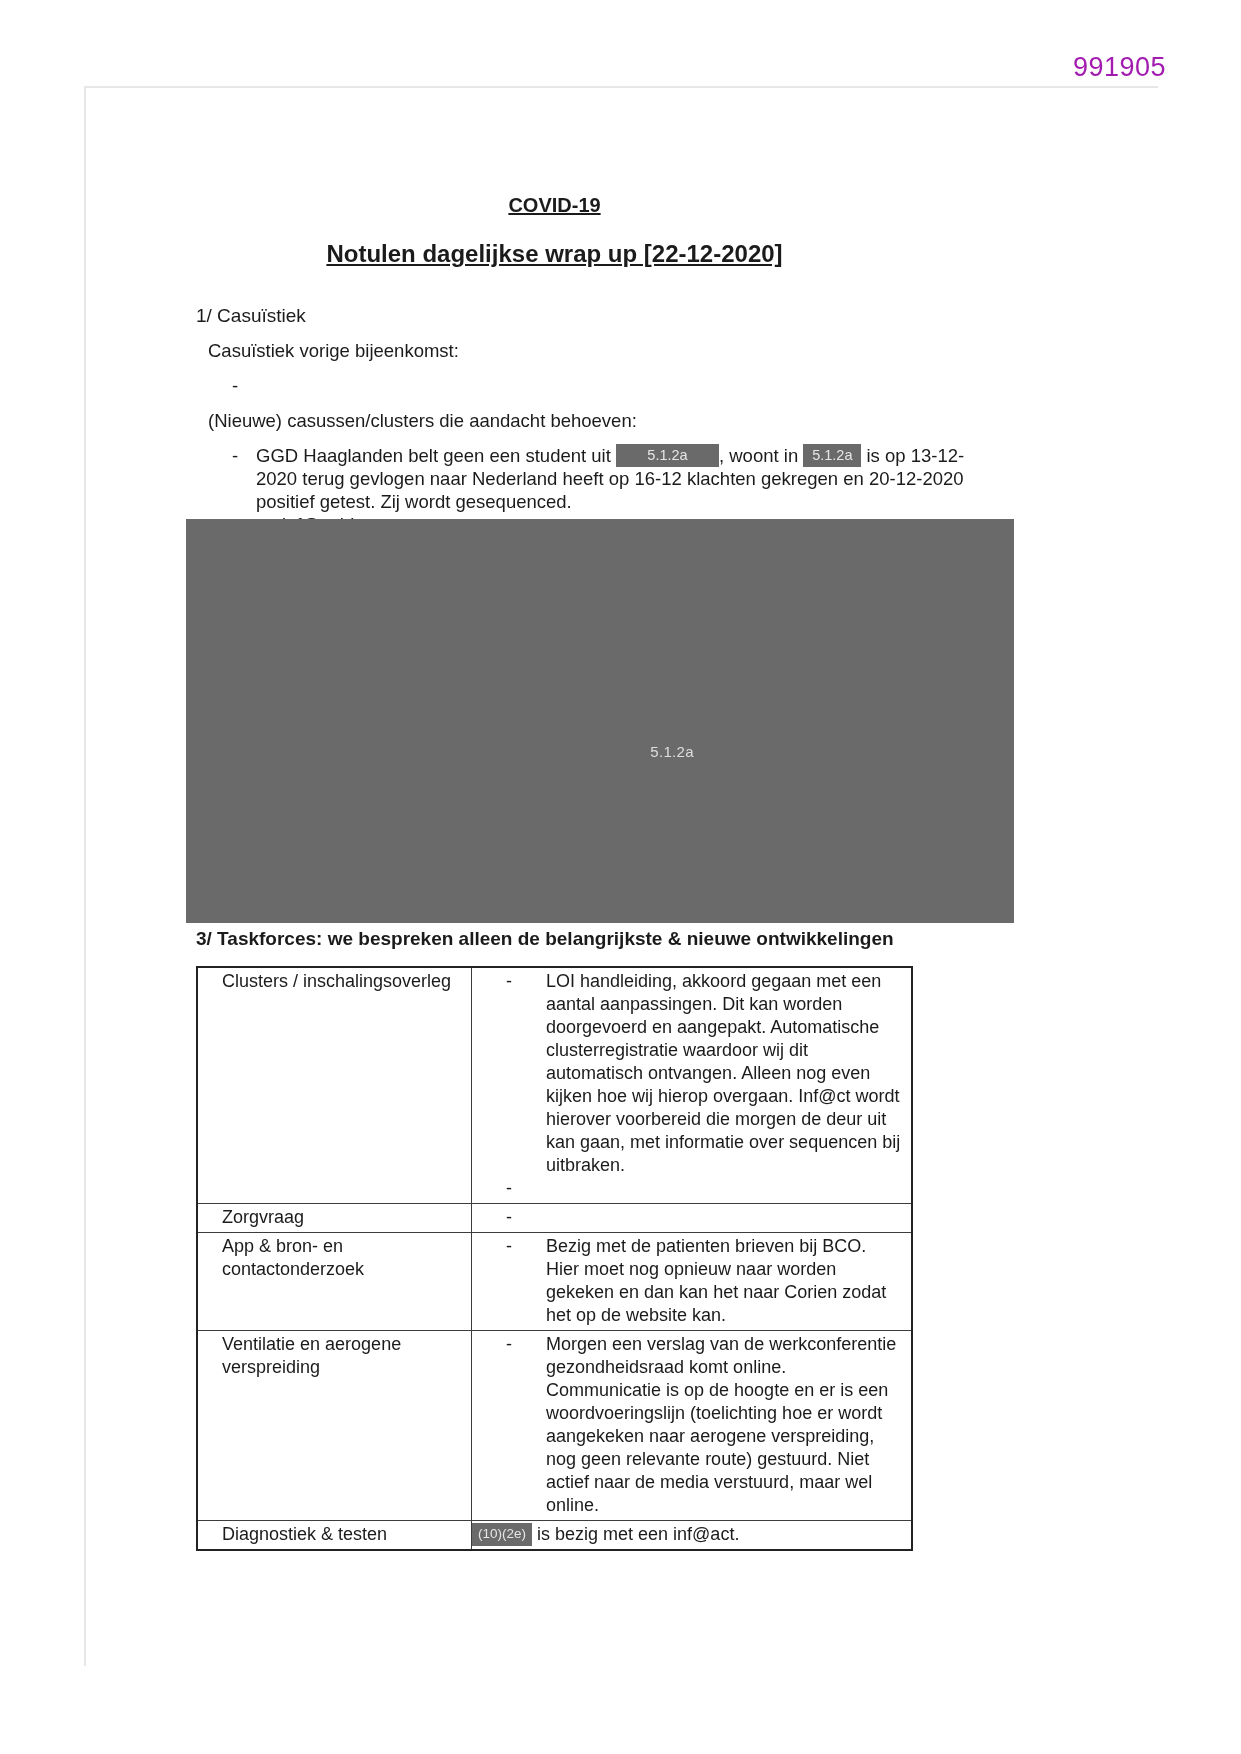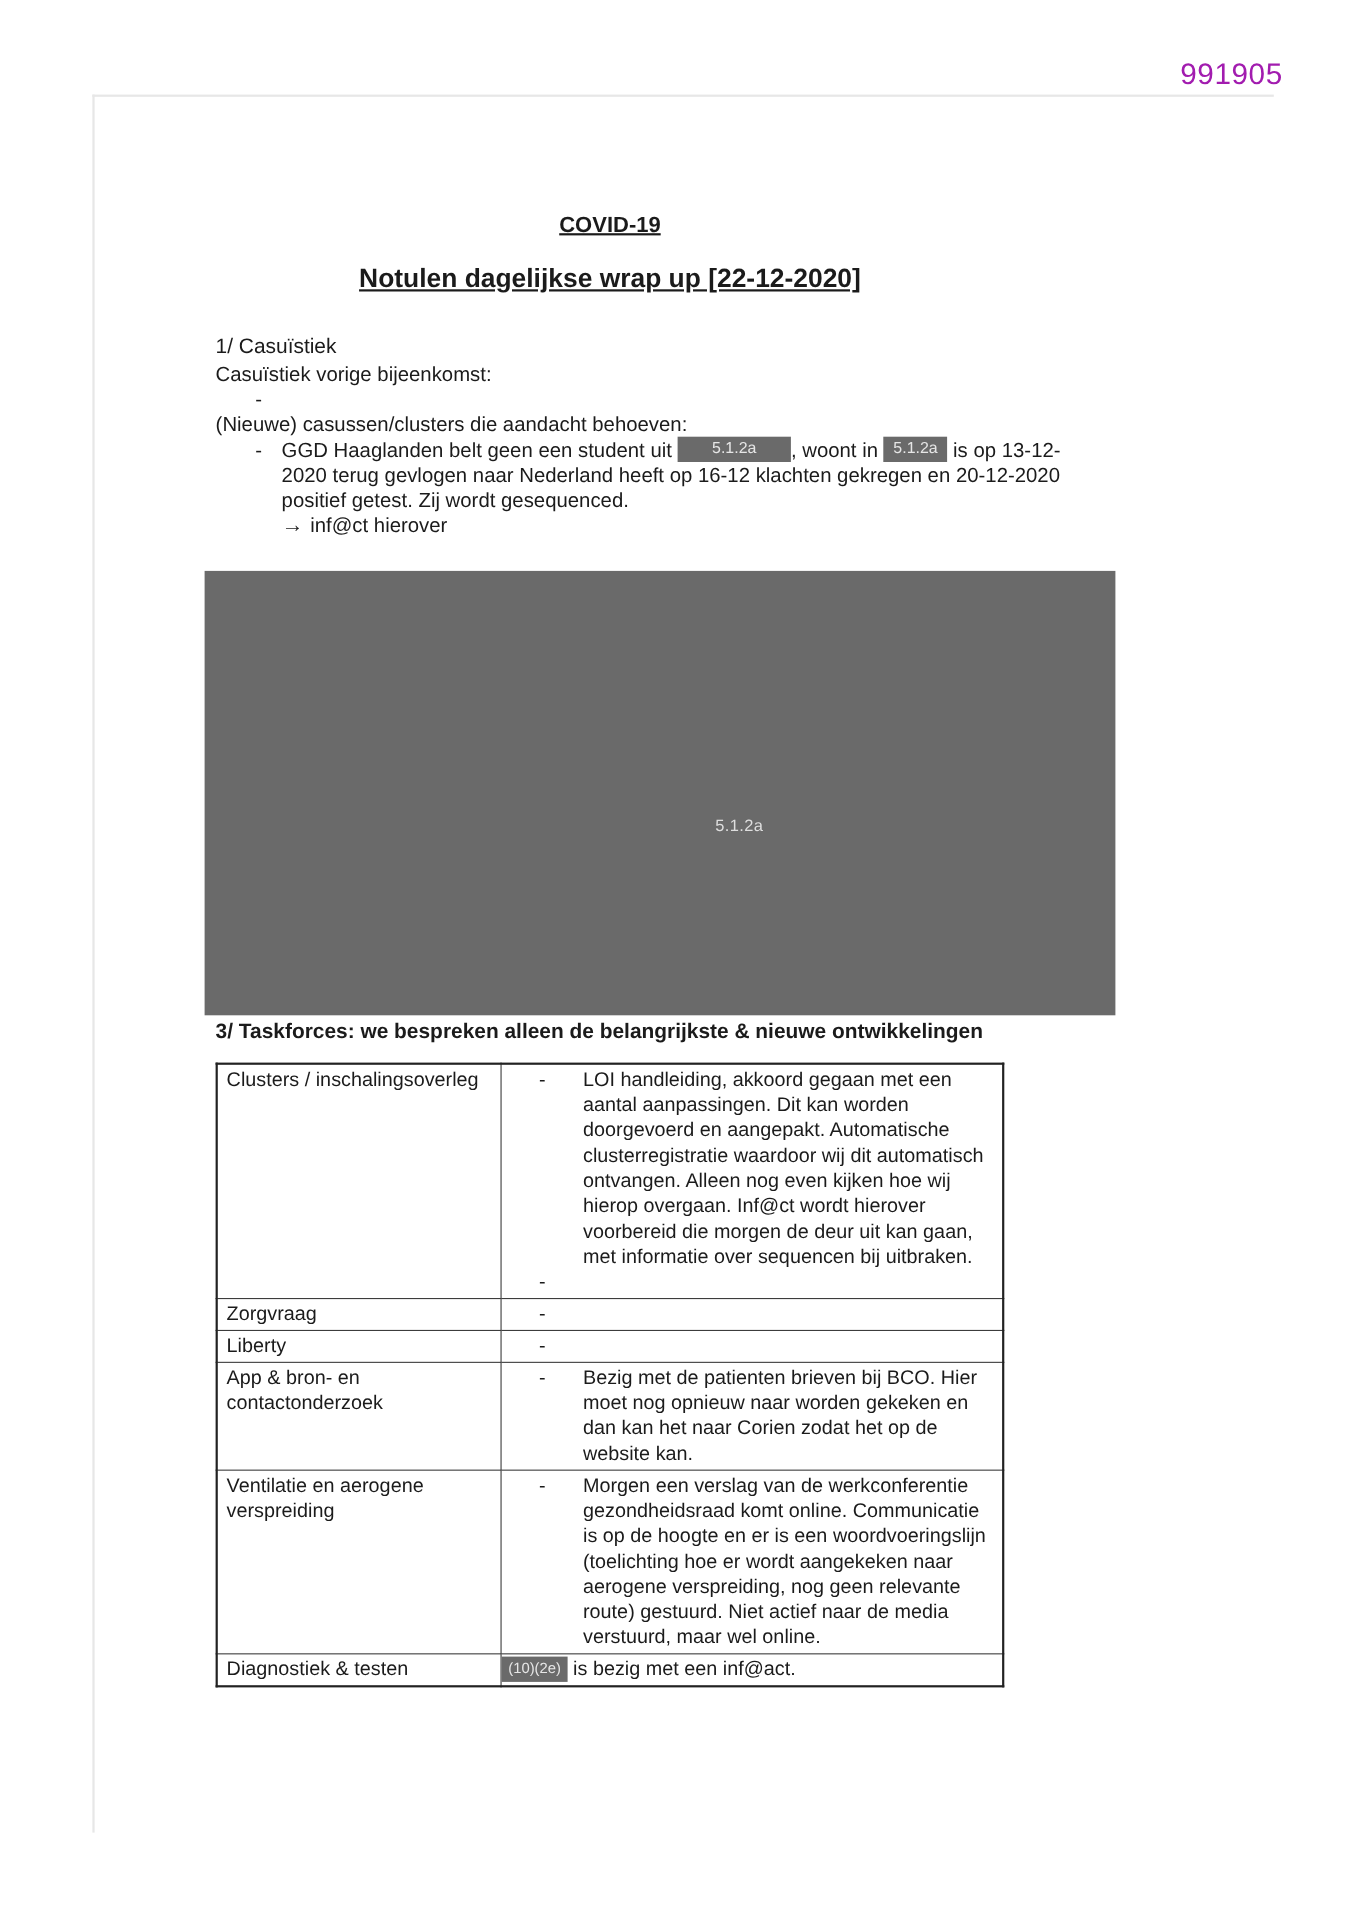--- a/index.html
+++ b/index.html
@@ -13,21 +13,21 @@
 
   .page-number{position:absolute;left:1073px;top:52px;font-size:27px;color:#a21caf;letter-spacing:0.5px;}
 
   .doc-title{position:absolute;left:196px;top:194px;width:717px;text-align:center;
     font-size:20px;font-weight:bold;text-decoration:underline;}
   .doc-subtitle{position:absolute;left:196px;top:240px;width:717px;text-align:center;
     font-size:24px;font-weight:bold;text-decoration:underline;}
 
   .section1{position:absolute;left:196px;top:304px;width:770px;font-size:18.5px;line-height:23px;}
   .section1 .s-heading{font-weight:normal;font-size:19px;margin:0 0 1px 0;}
-  .section1 p{margin:0;}
+  .section1 p{margin:12px;}
   .dash-line{margin-left:36px;}
   .bullet{display:flex;margin-left:36px;}
   .bullet .b-dash{flex:0 0 24px;}
   .bullet .b-body{flex:1 1 auto;max-width:746px;}
 
   .inline-redaction{
     display:inline-block;background:#6a6a6a;color:#e6e6e6;text-align:center;
     font-size:14.5px;line-height:22px;height:23px;vertical-align:bottom;
     padding:0 6px;box-sizing:border-box;
   }
@@ -43,21 +43,21 @@
     position:absolute;left:58.7%;top:57.5%;transform:translate(-50%,-50%);
     color:#dedede;font-size:15px;letter-spacing:0.3px;
   }
 
   .s3-heading{position:absolute;left:196px;top:928px;font-size:19px;font-weight:bold;width:800px;}
 
   table.tasks{
     position:absolute;left:196px;top:966px;width:717px;border-collapse:collapse;
     table-layout:fixed;font-size:18px;line-height:23px;border:2px solid #222;
   }
-  table.tasks td{border:1px solid #3c3c3c;vertical-align:top;padding:2px 6px 3px 8px;}
+  table.tasks td{border:1px solid #3c3c3c;vertical-align:top;padding:2px 6px 3px 24px;}
   table.tasks td.topic{width:243px;}
   table.tasks td.content{padding:2px 6px 3px 0;}
   .bline{display:flex;}
   .bline .dash{flex:0 0 74px;padding-left:34px;box-sizing:border-box;}
   .bline .btxt{flex:1 1 auto;padding-right:4px;}
   td.content.diag{padding-left:60px;}
   td.content.diag .inline-redaction{font-size:13.5px;min-width:56px;margin-right:5px;}
 </style>
 </head>
 <body>
@@ -111,28 +111,20 @@
   </tr>
   <tr>
     <td class="topic">Zorgvraag</td>
     <td class="content">
       <div class="bline">
         <span class="dash">-</span>
       </div>
     </td>
   </tr>
   <tr>
-    <td class="topic">Liberty</td>
-    <td class="content">
-      <div class="bline">
-        <span class="dash">-</span>
-      </div>
-    </td>
-  </tr>
-  <tr>
     <td class="topic">App &amp; bron- en contactonderzoek</td>
     <td class="content">
       <div class="bline">
         <span class="dash">-</span>
         <span class="btxt">Bezig met de patienten brieven bij BCO. Hier moet nog opnieuw naar worden gekeken en dan kan het naar Corien zodat het op de website kan.</span>
       </div>
     </td>
   </tr>
   <tr>
     <td class="topic">Ventilatie en aerogene verspreiding</td>

